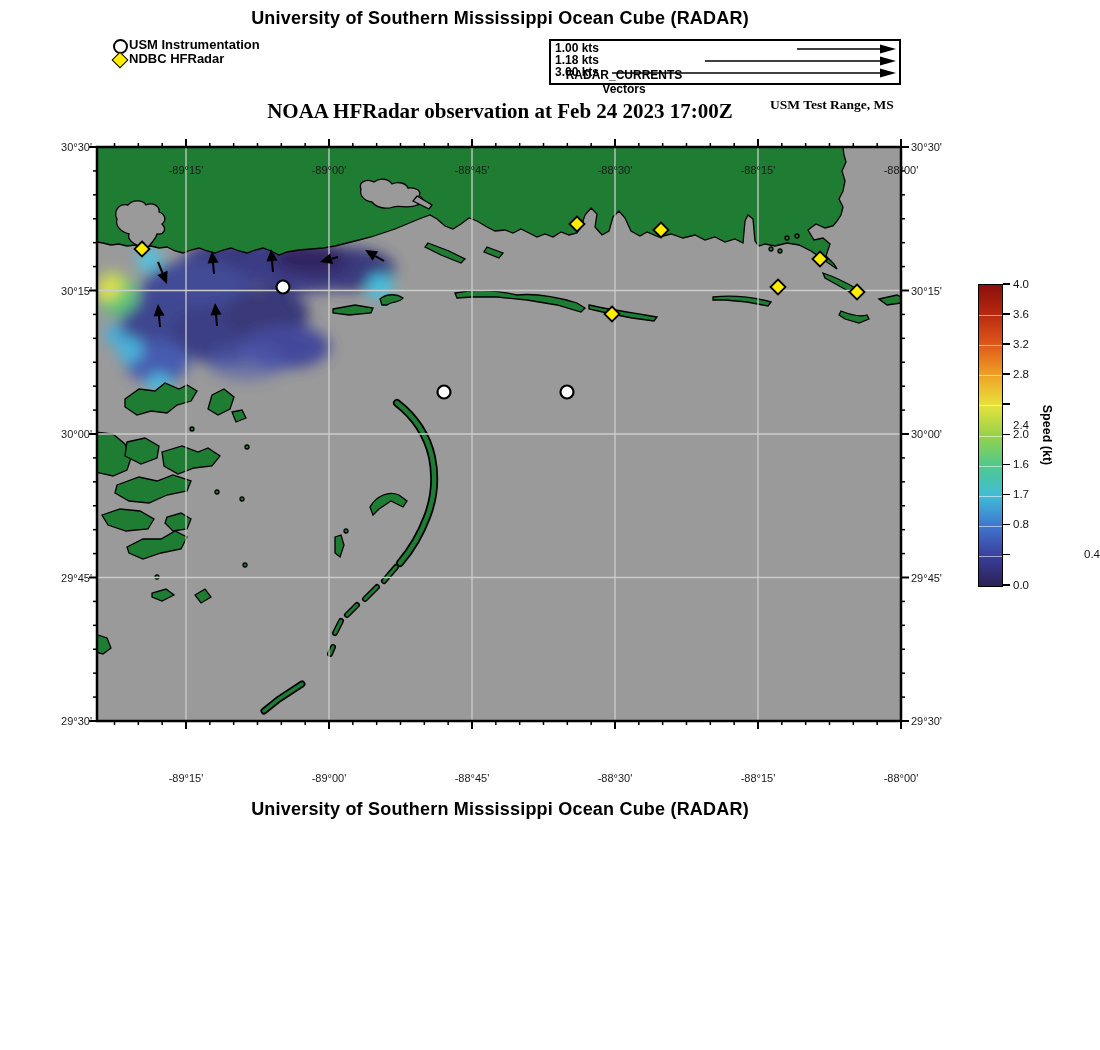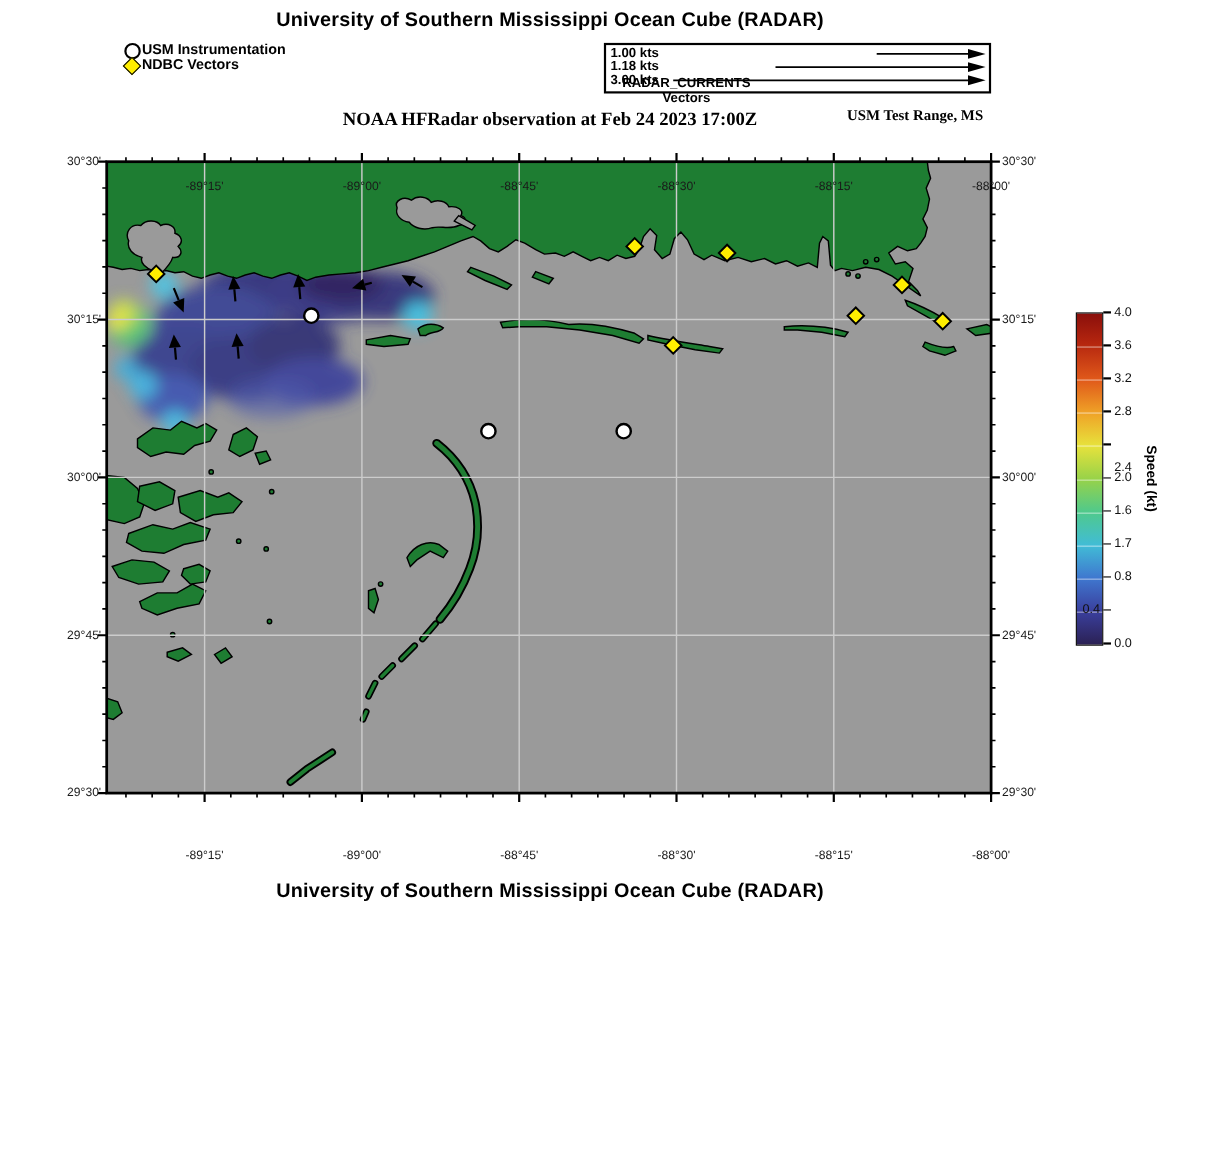--- a/index.html
+++ b/index.html
@@ -8,21 +8,21 @@
     font-family:"Liberation Sans", sans-serif;color:#000;overflow:hidden;
   }
   .abs{position:absolute;}
   .title{width:1000px;left:0;text-align:center;font-weight:bold;font-size:18px;letter-spacing:.2px;}
   .legend-label{font-weight:bold;font-size:13px;line-height:14px;}
   .legend-circle{width:11px;height:11px;border:2px solid #000;border-radius:50%;background:#fff;}
   .legend-diamond{width:10px;height:10px;border:1.6px solid #000;background:#ffee00;transform:rotate(45deg);}
   .vbox{left:549px;top:39px;width:348px;height:42px;border:2px solid #000;background:#fff;}
   .vrow{position:absolute;left:4px;font-weight:bold;font-size:12px;line-height:12px;}
   .vcaption{left:546px;top:68px;width:156px;text-align:center;font-weight:bold;font-size:12px;}
-  .subtitle{left:0;width:1000px;top:99px;text-align:center;font-family:"Liberation Serif",serif;font-weight:bold;font-size:17px;}
+  .subtitle{left:0;width:1000px;top:99px;text-align:center;font-family:"Liberation Serif",serif;font-weight:bold;font-size:21px;}
   .range-label{left:770px;top:97px;font-family:"Liberation Serif",serif;font-weight:bold;font-size:13.5px;}
   .ticklabel{font-size:11px;color:#1a1a1a;white-space:nowrap;}
   .xtick{width:60px;text-align:center;margin-top:40px;}
   .ytick-l{width:70px;text-align:right;}
   .cbar{left:978px;top:284px;width:23px;height:301px;border:1.5px solid #000;
     background:linear-gradient(to top,
       #2b2154 0%, #3a3f9d 10%, #3f77cf 20%, #41bcd6 30%, #4fc98c 40%,
       #97d249 50%, #e7e23c 60%, #efa227 70%, #e0591a 80%, #b5260f 91%, #8a0f0b 100%);}
   .cb-line{position:absolute;left:0;width:100%;height:1px;background:rgba(255,255,255,.55);}
   .cb-tick{position:absolute;left:1003px;width:7px;height:1.6px;background:#000;}
@@ -32,21 +32,21 @@
   .bottom-title{top:799px;}
 </style>
 </head>
 <body>
 
 <div class="abs title" style="top:8px;">University of Southern Mississippi Ocean Cube (RADAR)</div>
 
 <div class="abs legend-circle" style="left:113px;top:39px;"></div>
 <div class="abs legend-label" style="left:129px;top:38px;">USM Instrumentation</div>
 <div class="abs legend-diamond" style="left:114px;top:54px;"></div>
-<div class="abs legend-label" style="left:129px;top:52px;">NDBC Vectors</div>
+<div class="abs legend-label" style="left:129px;top:52px;">NDBC HFRadar</div>
 
 <div class="abs vbox">
   <div class="vrow" style="top:1px;">1.00 kts</div>
   <div class="vrow" style="top:13px;">1.18 kts</div>
   <div class="vrow" style="top:25px;">3.00 kts</div>
   <svg width="348" height="42" style="position:absolute;left:0;top:0;">
     <line x1="246" y1="8" x2="332" y2="8" stroke="#000" stroke-width="1.6"></line>
     <polygon points="345,8 329,3.5 329,12.5" fill="#000"></polygon>
     <line x1="154" y1="20" x2="332" y2="20" stroke="#000" stroke-width="1.6"></line>
     <polygon points="345,20 329,15.5 329,24.5" fill="#000"></polygon>
@@ -384,19 +384,19 @@
     <div class="abs cb-label" style="top:419px;left:1013px;">2.4</div>
     <div class="abs cb-tick" style="top:433.5px;left:1003px;"></div>
     <div class="abs cb-label" style="top:428px;left:1013px;">2.0</div>
     <div class="abs cb-tick" style="top:463.6px;left:1003px;"></div>
     <div class="abs cb-label" style="top:458.1px;left:1013px;">1.6</div>
     <div class="abs cb-tick" style="top:493.70000000000005px;left:1003px;"></div>
     <div class="abs cb-label" style="top:488.20000000000005px;left:1013px;">1.7</div>
     <div class="abs cb-tick" style="top:523.8px;left:1003px;"></div>
     <div class="abs cb-label" style="top:518.3px;left:1013px;">0.8</div>
     <div class="abs cb-tick" style="top:553.9000000000001px;left:1003px;"></div>
-    <div class="abs cb-label" style="top:548.4000000000001px;left:960px;padding-left:24px;">0.4</div>
+    <div class="abs cb-label" style="top:548.4000000000001px;left:1060px;padding-left:24px;">0.4</div>
     <div class="abs cb-tick" style="top:584px;left:1003px;"></div>
     <div class="abs cb-label" style="top:578.5px;left:1013px;">0.0</div>
   </div>
 <div class="abs cb-title">Speed (kt)</div>
 
 <div class="abs title bottom-title">University of Southern Mississippi Ocean Cube (RADAR)</div>
 
 </body></html>

